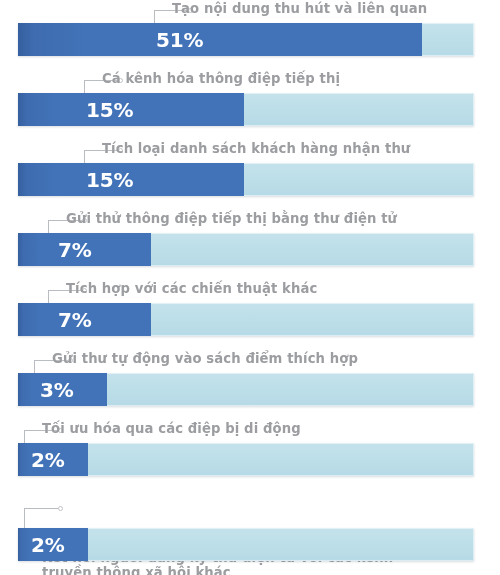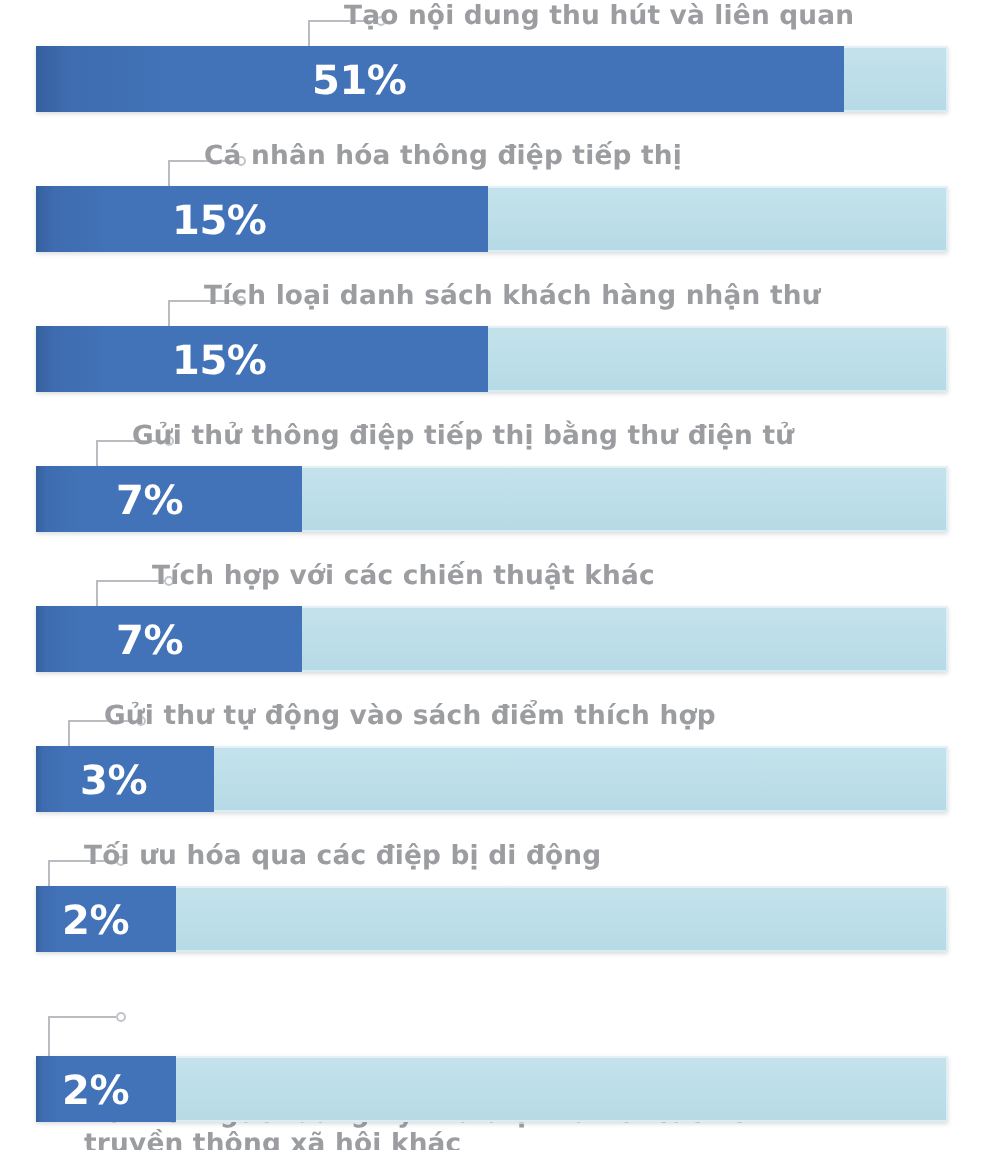--- a/index.html
+++ b/index.html
@@ -119,21 +119,21 @@
     </div>
   </div>
 
   <div class="row" style="top:70px;">
     <div class="callout" style="left:80px; top:6px; width:46px; height:36px;">
       <div class="h-stem" style="left:4px; top:4px; width:34px;"></div>
       <div class="v-stem" style="left:4px; top:4px; height:30px;"></div>
       <div class="dot-end" style="left:38px; top:2px;"></div>
       <div class="dot-bottom" style="left:3px; top:33px;"></div>
     </div>
-    <div class="label" style="left:102px; top:1px; width:330px;">Cá nhân hóa thông điệp tiếp thị</div>
+    <div class="label" style="left:102px; top:1px; width:330px;">Cá kênh hóa thông điệp tiếp thị</div>
     <div class="track" style="top:23px; height:33px;">
       <div class="fill" style="width:226px;"></div>
       <div class="value" style="left:68px;">15%</div>
     </div>
   </div>
 
   <div class="row" style="top:140px;">
     <div class="callout" style="left:80px; top:6px; width:46px; height:36px;">
       <div class="h-stem" style="left:4px; top:4px; width:34px;"></div>
       <div class="v-stem" style="left:4px; top:4px; height:30px;"></div>
@@ -161,21 +161,21 @@
     </div>
   </div>
 
   <div class="row" style="top:280px;">
     <div class="callout" style="left:44px; top:6px; width:46px; height:36px;">
       <div class="h-stem" style="left:4px; top:4px; width:34px;"></div>
       <div class="v-stem" style="left:4px; top:4px; height:30px;"></div>
       <div class="dot-end" style="left:38px; top:2px;"></div>
       <div class="dot-bottom" style="left:3px; top:33px;"></div>
     </div>
-    <div class="label" style="left:76px; top:1px; width:330px;">Tích hợp với các chiến thuật khác</div>
+    <div class="label" style="left:66px; top:1px; width:330px;">Tích hợp với các chiến thuật khác</div>
     <div class="track" style="top:23px; height:33px;">
       <div class="fill" style="width:133px;"></div>
       <div class="value" style="left:40px;">7%</div>
     </div>
   </div>
 
   <div class="row" style="top:350px;">
     <div class="callout" style="left:30px; top:6px; width:46px; height:36px;">
       <div class="h-stem" style="left:4px; top:4px; width:34px;"></div>
       <div class="v-stem" style="left:4px; top:4px; height:30px;"></div>

